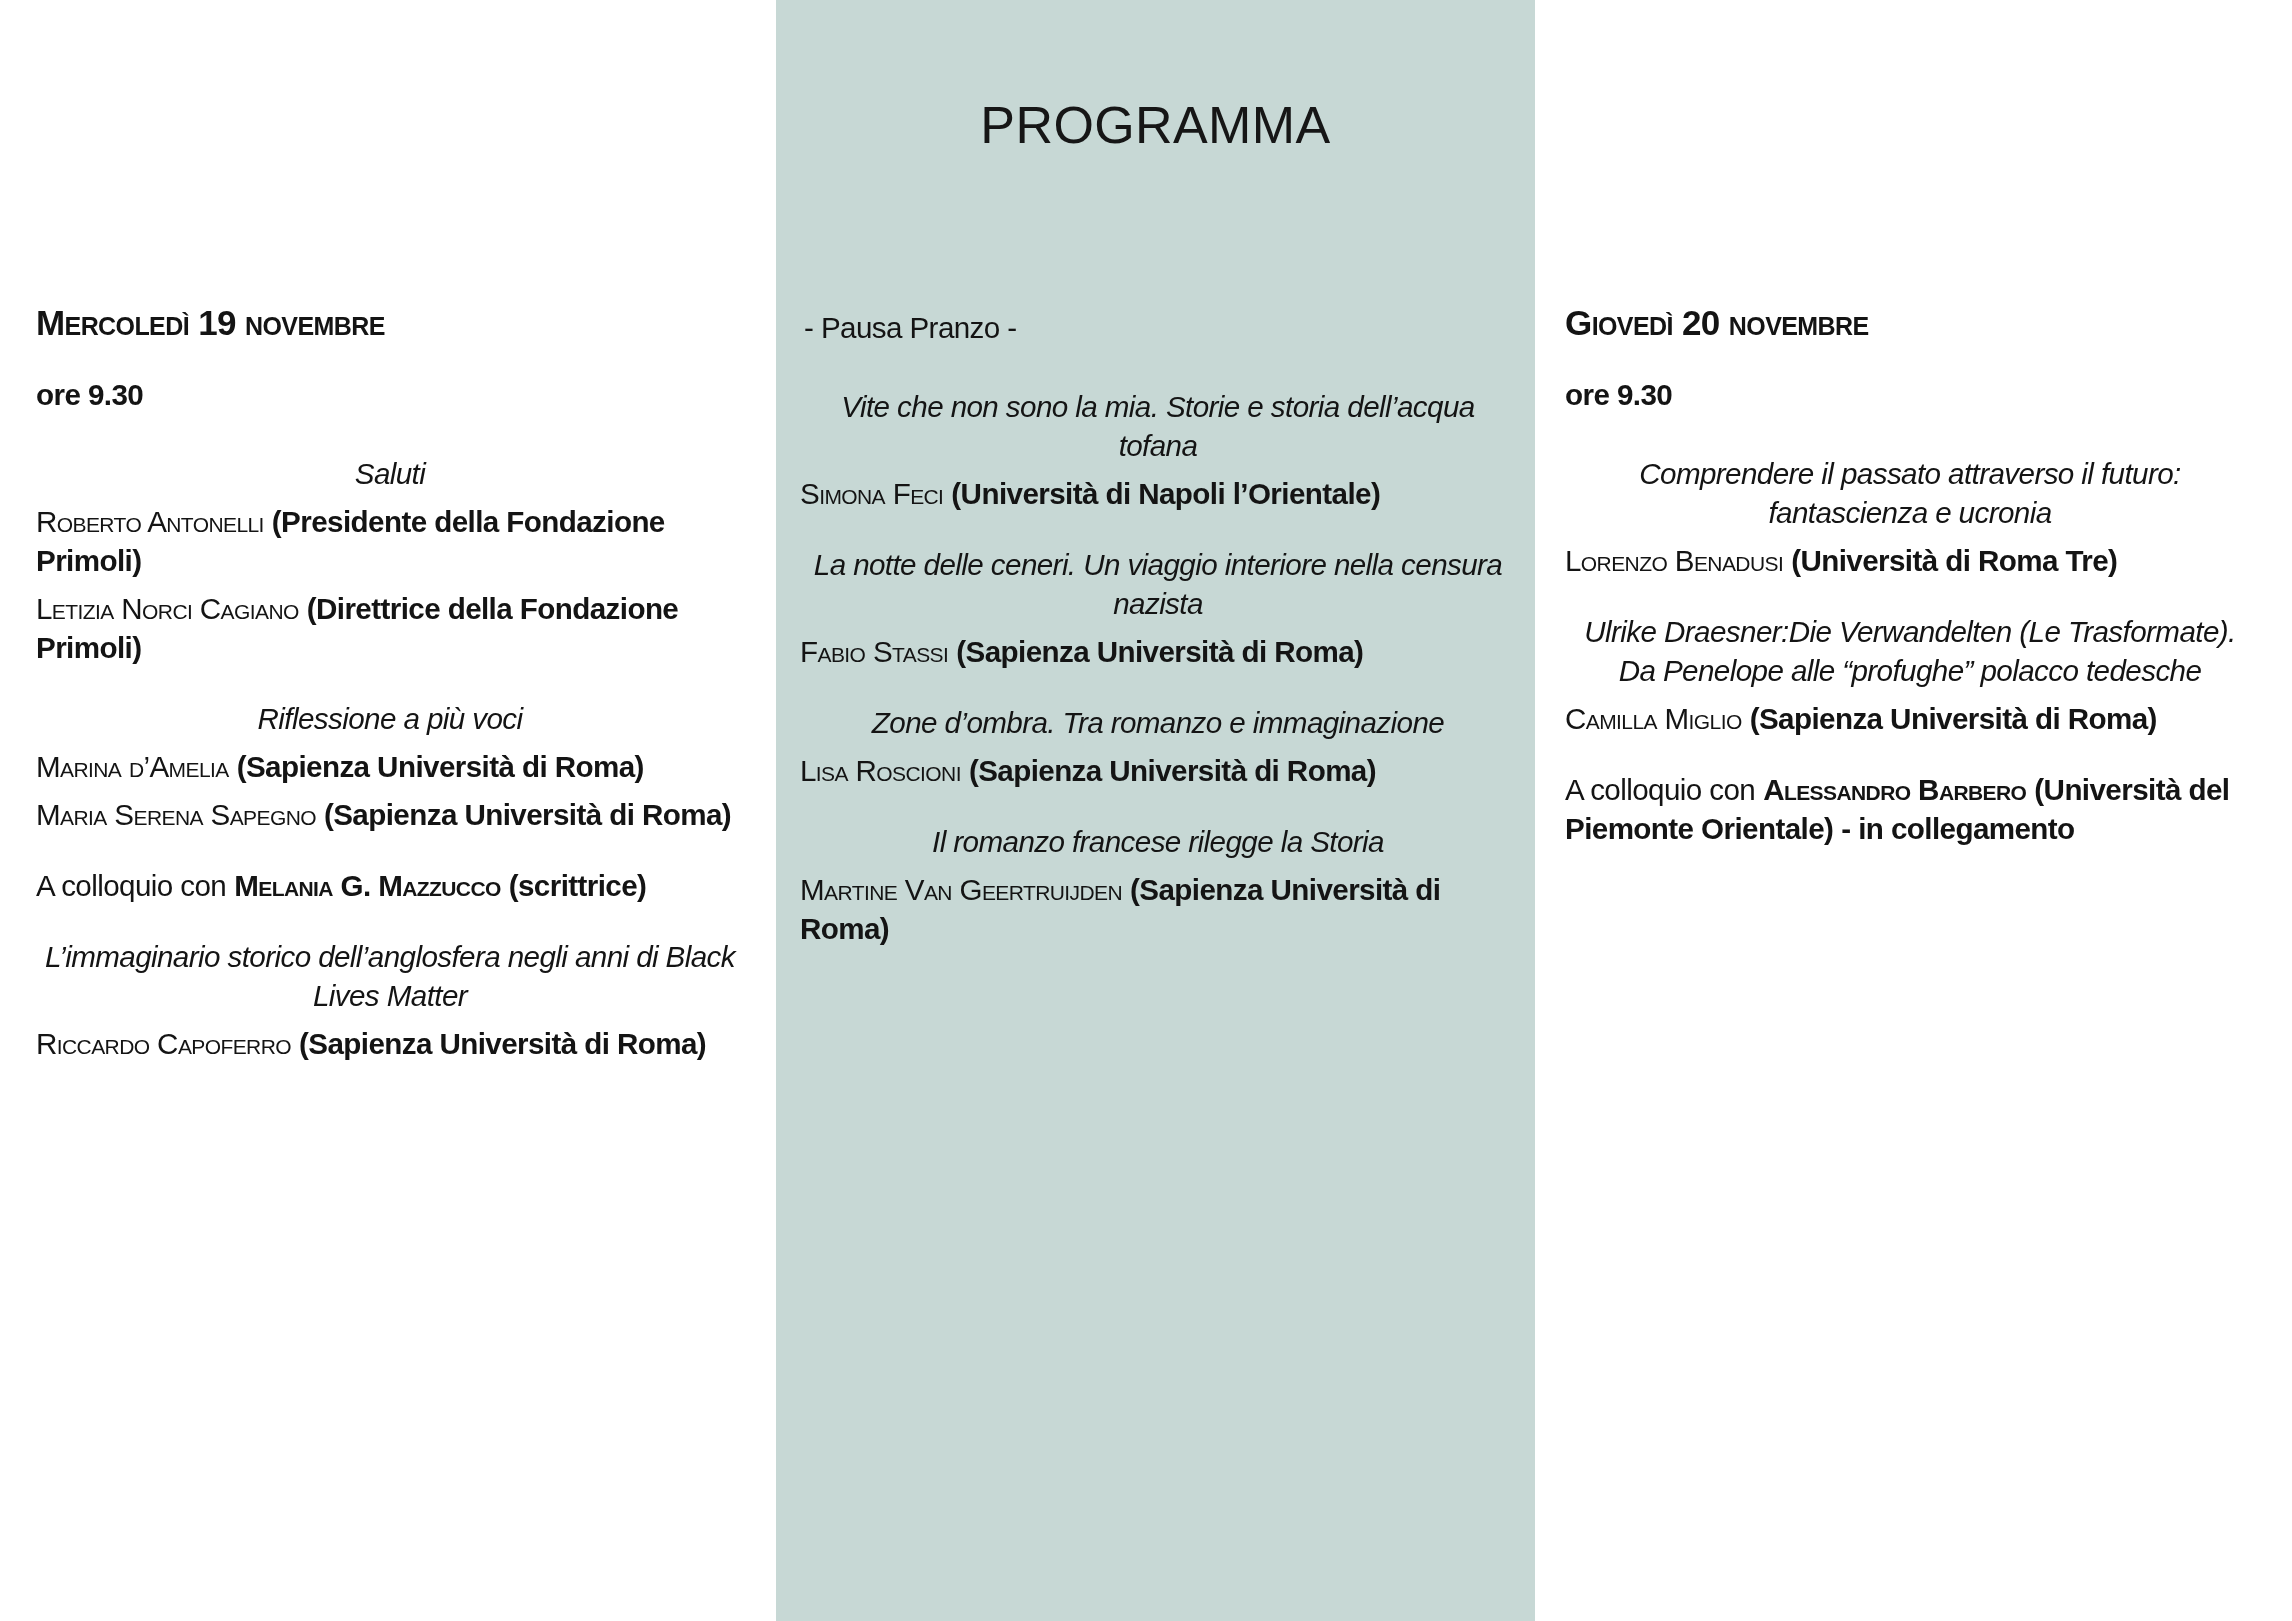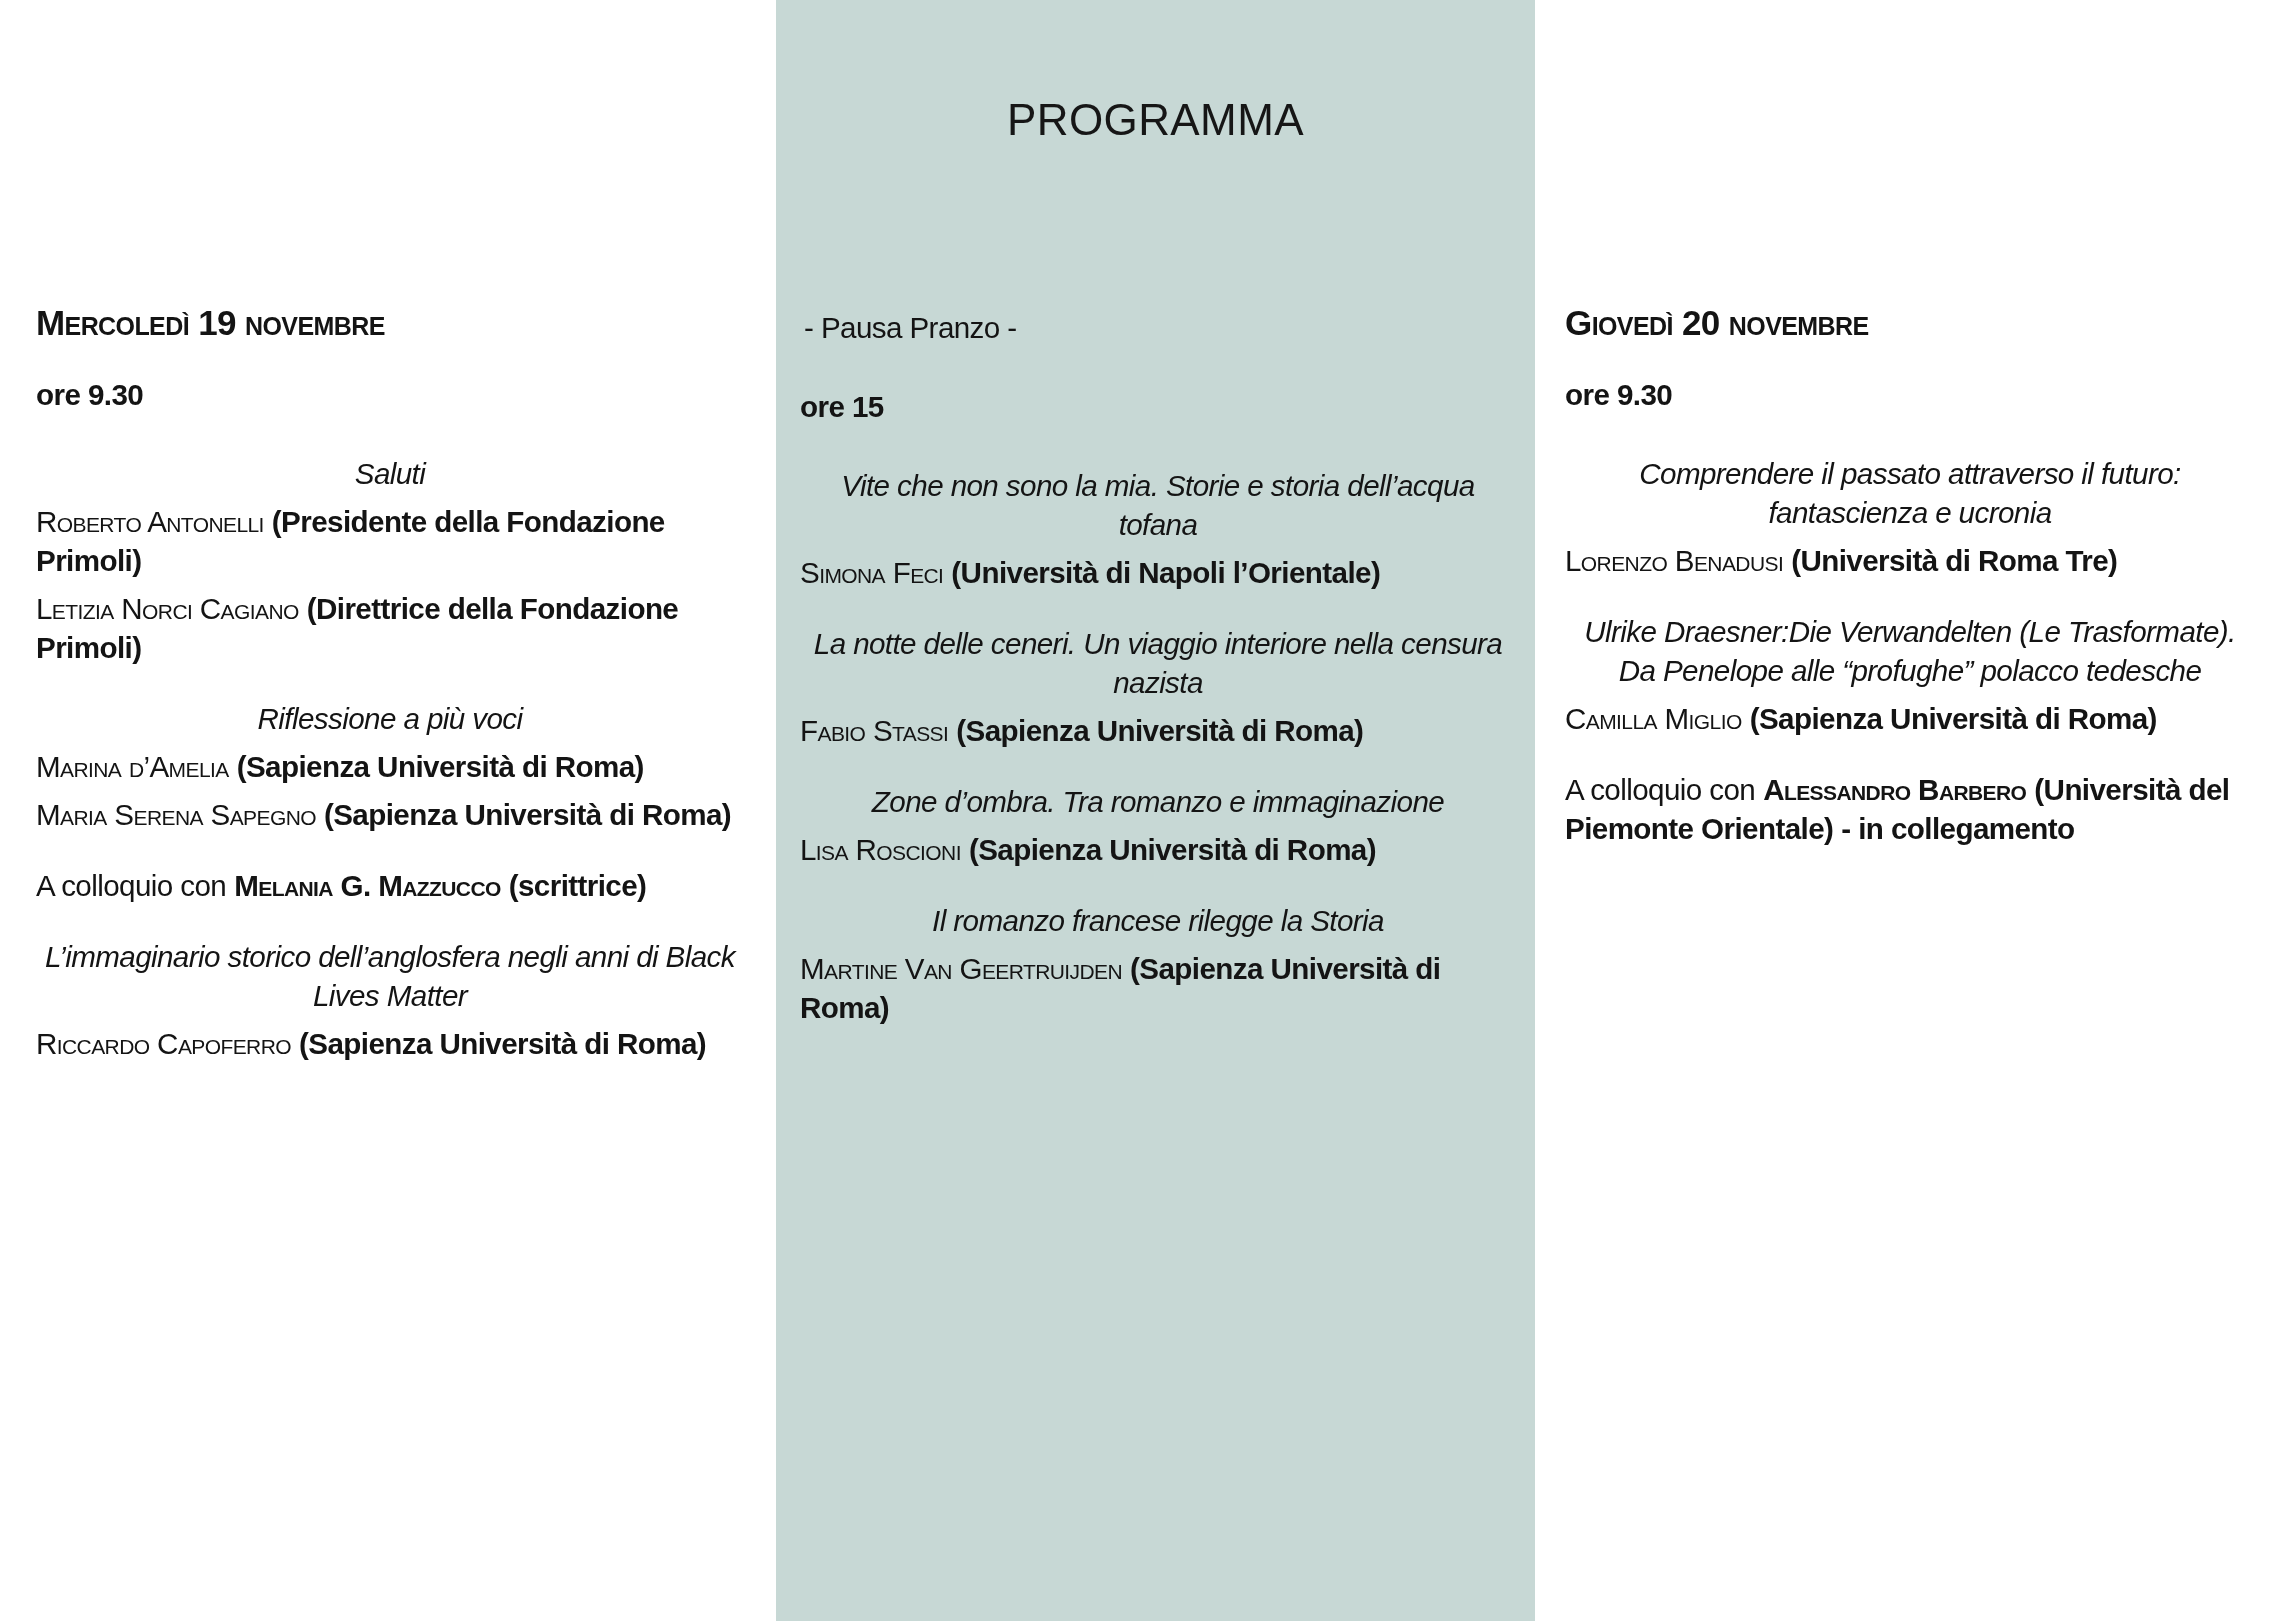--- a/index.html
+++ b/index.html
@@ -24,21 +24,21 @@
     width: 759px; height: 1621px;
     background: #c7d8d5;
   }
 
   .prog-title {
     position: absolute;
     left: 776px; top: 94px;
     width: 759px;
     margin: 0;
     text-align: center;
-    font-size: 44px;
+    font-size: 52px;
     font-weight: 400;
     line-height: 1.2;
     letter-spacing: 0.4px;
     color: #161616;
   }
 
   .col { position: absolute; }
   .col-left  { left: 36px;   top: 297px; width: 708px; }
   .col-mid   { left: 800px;  top: 308px; width: 716px; }
   .col-right { left: 1565px; top: 297px; width: 690px; }
@@ -91,21 +91,20 @@
     </div>
 
     <div class="block">
       <p class="title">L’immaginario storico dell’anglosfera negli anni di Black Lives Matter</p>
       <p class="speaker"><span class="name">Riccardo Capoferro</span><span class="gap">(Sapienza Università di Roma)</span></p>
     </div>
   </section>
 
   <section class="col col-mid">
     <p class="break-line">- Pausa Pranzo -</p>
-    <p class="time">ore 15</p>
 
     <div class="block">
       <p class="title">Vite che non sono la mia. Storie e storia dell’acqua tofana</p>
       <p class="speaker"><span class="name">Simona Feci</span><span class="gap">(Università di Napoli l’Orientale)</span></p>
     </div>
 
     <div class="block">
       <p class="title">La notte delle ceneri. Un viaggio interiore nella censura nazista</p>
       <p class="speaker"><span class="name">Fabio Stassi</span><span class="gap">(Sapienza Università di Roma)</span></p>
     </div>

